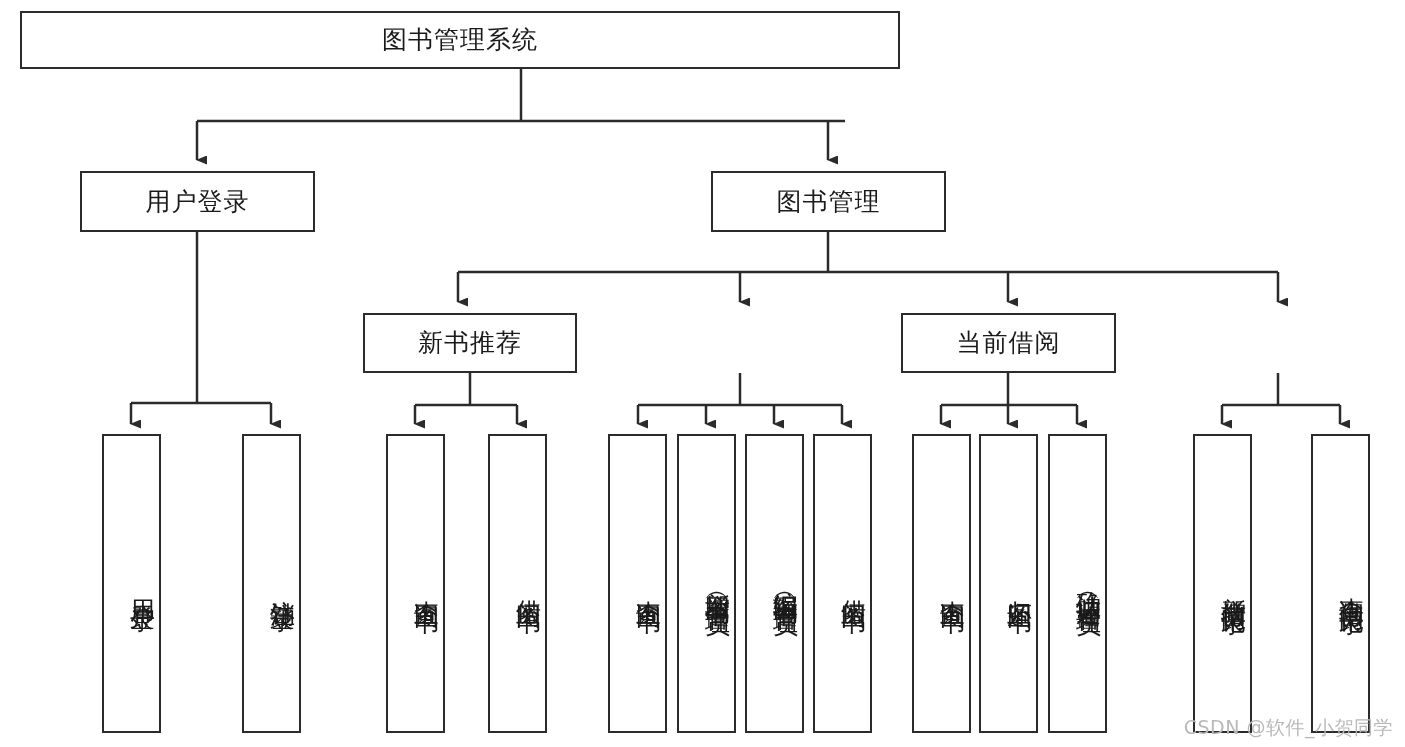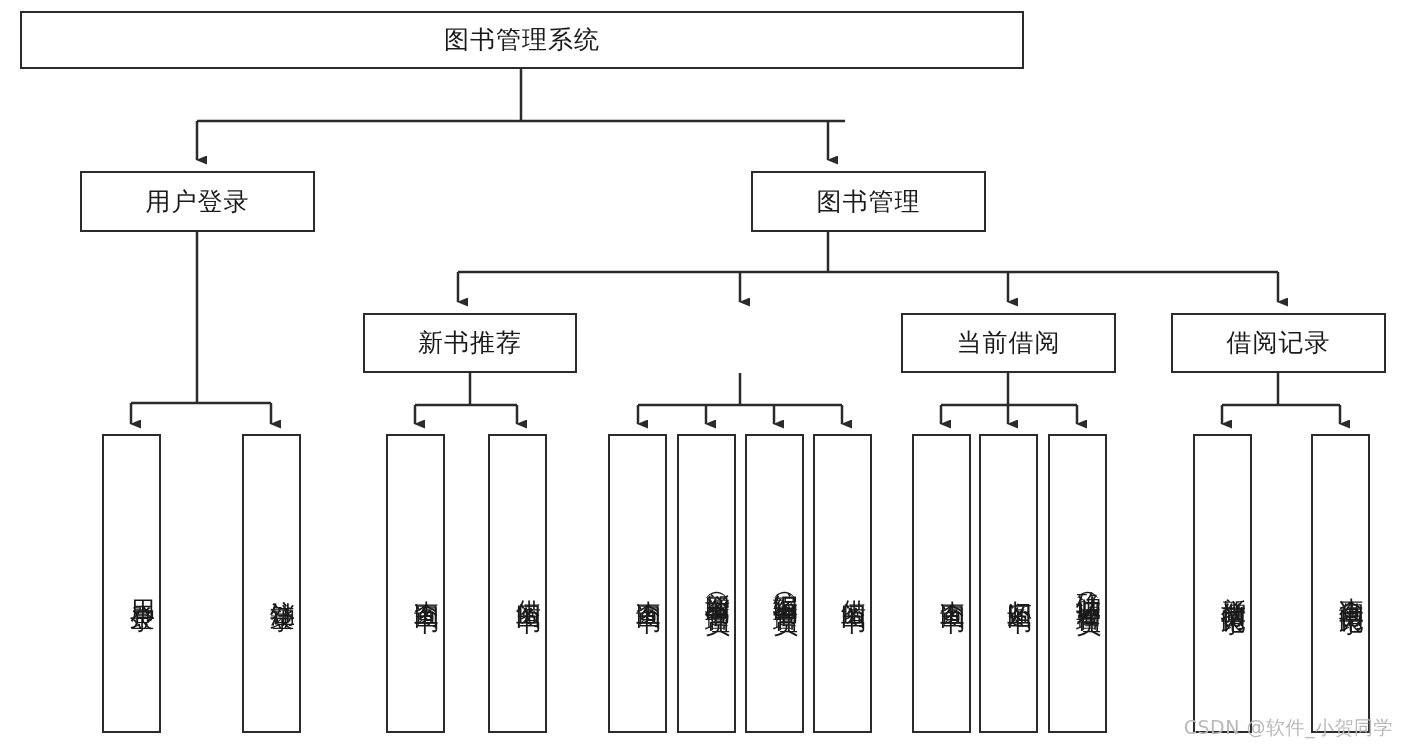--- a/index.html
+++ b/index.html
@@ -112,39 +112,36 @@
       <path d="M1008,405 L1008,424" marker-end="url(#arw)"></path>
       <path d="M1077,405 L1077,424" marker-end="url(#arw)"></path>
 
       <path d="M1278,373 L1278,405"></path>
       <path d="M1222,405 L1340,405"></path>
       <path d="M1222,405 L1222,424" marker-end="url(#arw)"></path>
       <path d="M1340,405 L1340,424" marker-end="url(#arw)"></path>
     </g>
   </svg>
 
-  <div class="node horiz" style="left:20px; top:11px; width:1004px; height:58px;">
+  <div class="node horiz" style="left:20px; top:11px; width:880px; height:58px;">
     <span class="lbl">图书管理系统</span>
   </div>
 
   <div class="node horiz" style="left:80px; top:171px; width:235px; height:61px;">
     <span class="lbl">用户登录</span>
   </div>
-  <div class="node horiz" style="left:711px; top:171px; width:235px; height:61px;margin-left:40px;">
+  <div class="node horiz" style="left:711px; top:171px; width:235px; height:61px;">
     <span class="lbl">图书管理</span>
   </div>
 
   <div class="node horiz" style="left:363px; top:313px; width:214px; height:60px;">
     <span class="lbl">新书推荐</span>
   </div>
   <div class="node horiz" style="left:901px; top:313px; width:215px; height:60px;justify-content:center;">
     <span class="lbl">当前借阅</span>
-  </div>
-  <div class="node horiz" style="left:1171px; top:313px; width:215px; height:60px;">
-    <span class="lbl">借阅记录</span>
   </div>
 
   <div class="node vert" style="left:102px; top:434px; width:59px; height:299px;">
     <span class="lbl">用户登录</span>
   </div>
   <div class="node vert" style="left:242px; top:434px; width:59px; height:299px;">
     <span class="lbl">注销登录</span>
   </div>
 
   <div class="node vert" style="left:386px; top:434px; width:59px; height:299px;">

